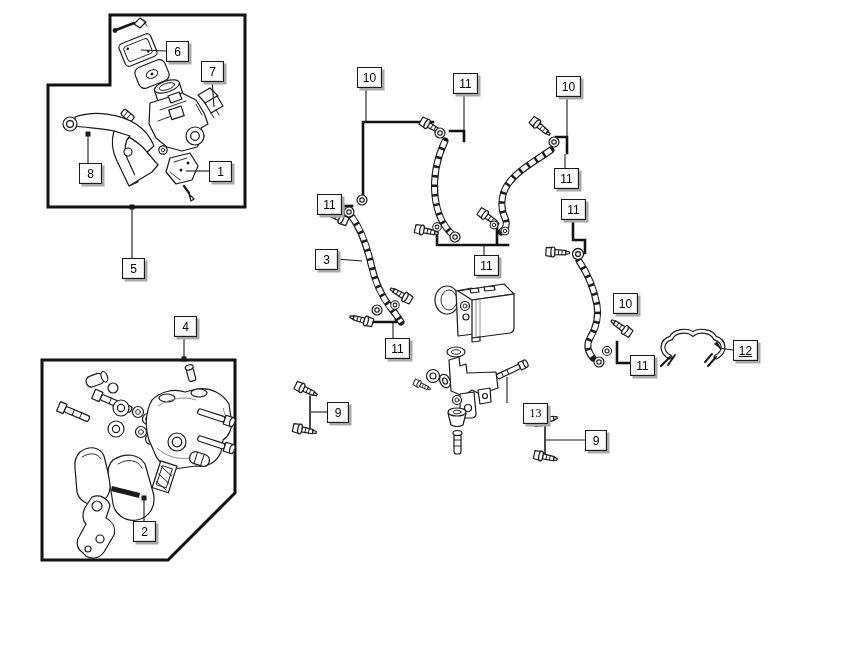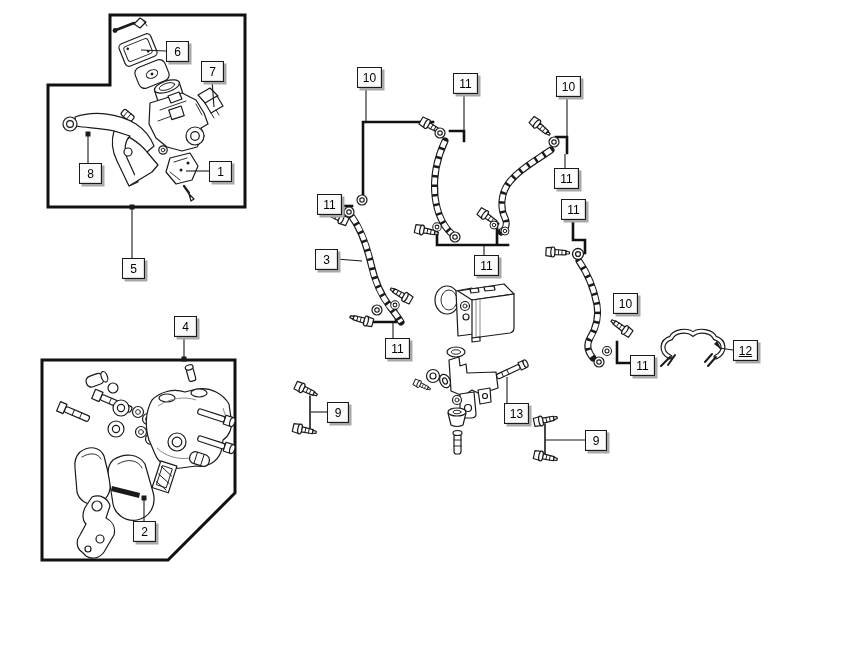--- a/index.html
+++ b/index.html
@@ -385,18 +385,18 @@
       <div class="callout" style="left: 556px; top: 76px; width: 23px; height: 19px;">10</div>
       <div class="callout" style="left: 554px; top: 168px; width: 23px; height: 19px;">11</div>
       <div class="callout" style="left: 317px; top: 194px; width: 23px; height: 19px;">11</div>
       <div class="callout" style="left: 315px; top: 249px; width: 21px; height: 19px;">3</div>
       <div class="callout" style="left: 385px; top: 338px; width: 23px; height: 19px;">11</div>
       <div class="callout" style="left: 474px; top: 255px; width: 23px; height: 19px;">11</div>
       <div class="callout" style="left: 561px; top: 199px; width: 23px; height: 19px;">11</div>
       <div class="callout" style="left: 613px; top: 293px; width: 23px; height: 19px;">10</div>
       <div class="callout" style="left: 630px; top: 355px; width: 23px; height: 19px;">11</div>
       <div class="callout" style="left: 733px; top: 340px; width: 23px; height: 19px; text-decoration: underline;">12</div>
-      <div class="callout" style="left: 504px; top: 403px; width: 23px; height: 19px;">13</div>
+      <div class="callout" style="left: 523px; top: 403px; width: 23px; height: 19px; font-family: Liberation Serif, serif;">13</div>
       <div class="callout" style="left: 327px; top: 402px; width: 20px; height: 19px;">9</div>
       <div class="callout" style="left: 585px; top: 430px; width: 20px; height: 19px;">9</div>
     </div>
 
 </div>
 
 </body></html>

